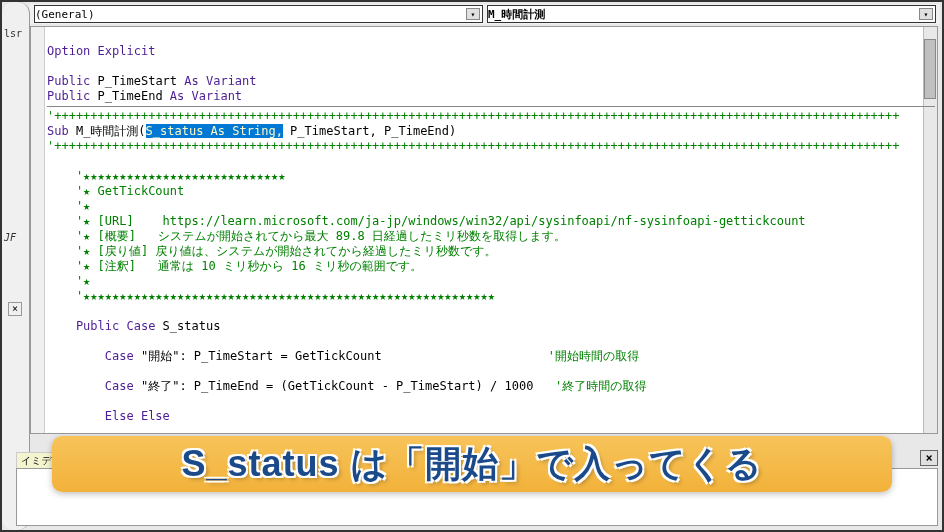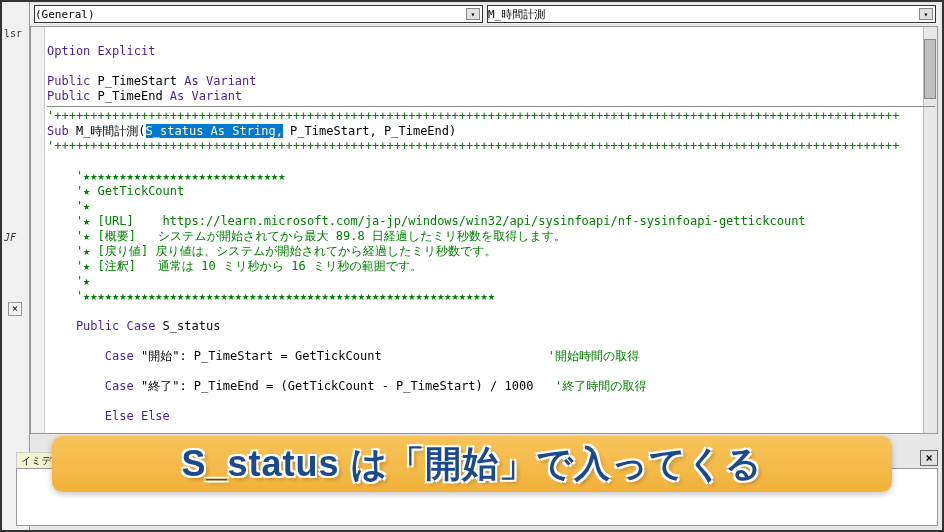--- a/index.html
+++ b/index.html
@@ -1,25 +1,25 @@
 <!DOCTYPE html>
 <html><head>
 <meta charset="utf-8">
 <style>
 * { margin: 0; padding: 0; box-sizing: border-box; }
 body { width: 944px; height: 532px; background: #f0f0f0; font-family: "MS Gothic", "Consolas", monospace; font-size: 12px; overflow: hidden; position: relative; }
 .outer-frame { width: 944px; height: 532px; border: 2px solid #333; background: #e8e8e8; position: relative; }
-.left-rail { position: absolute; left: 0; top: 0; width: 28px; height: 100%; background: #f0f0f0; border-right: 1px solid #999; }
+.left-rail { position: absolute; left: 0; top: 0; width: 28px; height: 100%; background: #f0f0f0; border-right: 1px solid #999; border-radius: 12px; }
 .left-rail-label { position: absolute; left: 2px; top: 26px; font-size: 10px; color: #333; }
 .left-rail-label2 { position: absolute; left: 2px; top: 230px; font-size: 10px; color: #333; font-style: italic; }
 .left-rail-x { position: absolute; left: 6px; top: 300px; width: 14px; height: 14px; background: #f0f0f0; border: 1px solid #999; text-align: center; line-height: 12px; font-size: 10px; }
 .toolbar { position: absolute; left: 28px; top: 2px; right: 2px; height: 20px; background: #f0f0f0; display: flex; gap: 4px; align-items: center; padding: 0 4px; }
 .dropdown { height: 18px; background: white; border: 1px solid #333; display: flex; align-items: center; padding: 0 0; font-size: 11px; position: relative; }
 .dropdown.left { flex: 1; }
-.dropdown.right { flex: 1; font-weight: normal; text-align: center; }
+.dropdown.right { flex: 1; font-weight: bold; text-align: center; }
 .dropdown-arrow { position: absolute; right: 2px; top: 2px; width: 14px; height: 12px; background: #e0e0e0; border: 1px solid #888; display: flex; align-items: center; justify-content: center; font-size: 8px; }
 .code-pane { position: absolute; left: 28px; top: 24px; right: 4px; height: 408px; background: white; border: 1px solid #999; overflow: hidden; }
 .code-gutter { position: absolute; left: 0; top: 0; width: 14px; height: 100%; background: #f0f0f0; border-right: 1px solid #ccc; }
 .code-content { position: absolute; left: 16px; top: 2px; right: 2px; font-family: "MS Gothic","Consolas",monospace; font-size: 12px; line-height: 15px; white-space: pre; }
 .kw { color: #4c1d95; }
 .comment { color: #008000; }
 .hilite { background: #0078d4; color: #fef9c3; }
 .hr-line { border-top: 1px solid #888; margin: 2px 0; }
 .scrollbar-v { position: absolute; right: 0; top: 0; width: 14px; height: 100%; background: #e8e8e8; border-left: 1px solid #bbb; }
 .scroll-thumb { position: absolute; right: 1px; top: 12px; width: 12px; height: 60px; background: #c0c0c0; border: 1px solid #888; }

